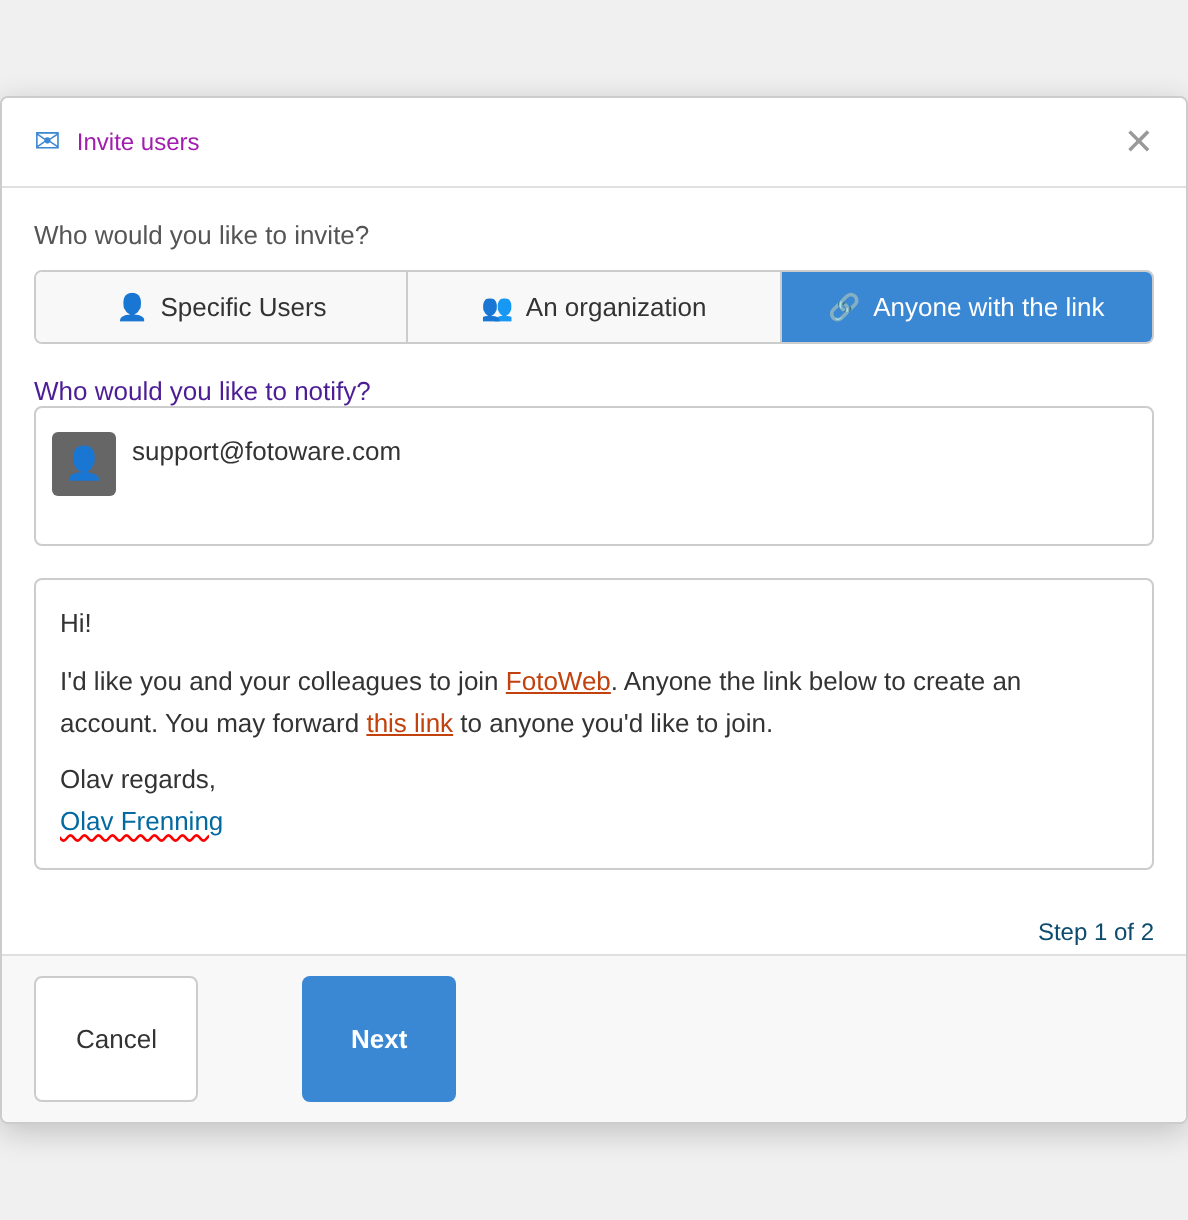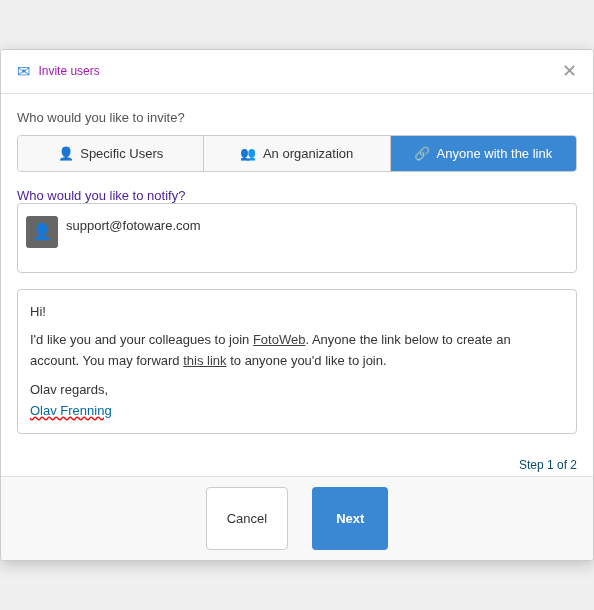--- a/index.html
+++ b/index.html
@@ -129,42 +129,42 @@
       line-height: 1.6;
     }
     .message-box .hi {
       margin-bottom: 8px;
     }
     .message-box .body-text {
       margin-bottom: 8px;
       color: #333;
     }
     .message-box .link-text {
-      color: #404040;
+      color: #c2410c;
       text-decoration: underline;
     }
     .message-box .regards {
       margin-top: 4px;
     }
     .message-box .name {
       color: #0369a1;
       text-decoration: underline;
       text-decoration-style: wavy;
       text-decoration-color: red;
     }
     .modal-footer-info {
       text-align: right;
       font-size: 12px;
       color: #0c4a6e;
       padding: 8px 16px 4px;
     }
     .modal-footer {
       display: flex;
-      justify-content: center;
-      gap: 24px;
+      justify-content: flex-start;
+      gap: 8px;
       padding: 10px 16px;
       border-top: 1px solid #e0e0e0;
       background: #f8f8f8;
     }
     .btn-cancel {
       padding: 8px 20px;
       background: #fff;
       border: 1px solid #ccc;
       border-radius: 4px;
       font-size: 13px;
@@ -173,20 +173,21 @@
     }
     .btn-next {
       padding: 24px 24px;
       background: #3a87d4;
       border: none;
       border-radius: 4px;
       font-size: 13px;
       cursor: pointer;
       color: #fff;
       font-weight: bold;
+      margin-left: 44px;
     }
   </style>
 </head>
 <body>
 
 <div class="modal">
 
   <div class="modal-header">
     <div class="modal-title-wrapper">
       <span class="envelope-icon">✉</span>

